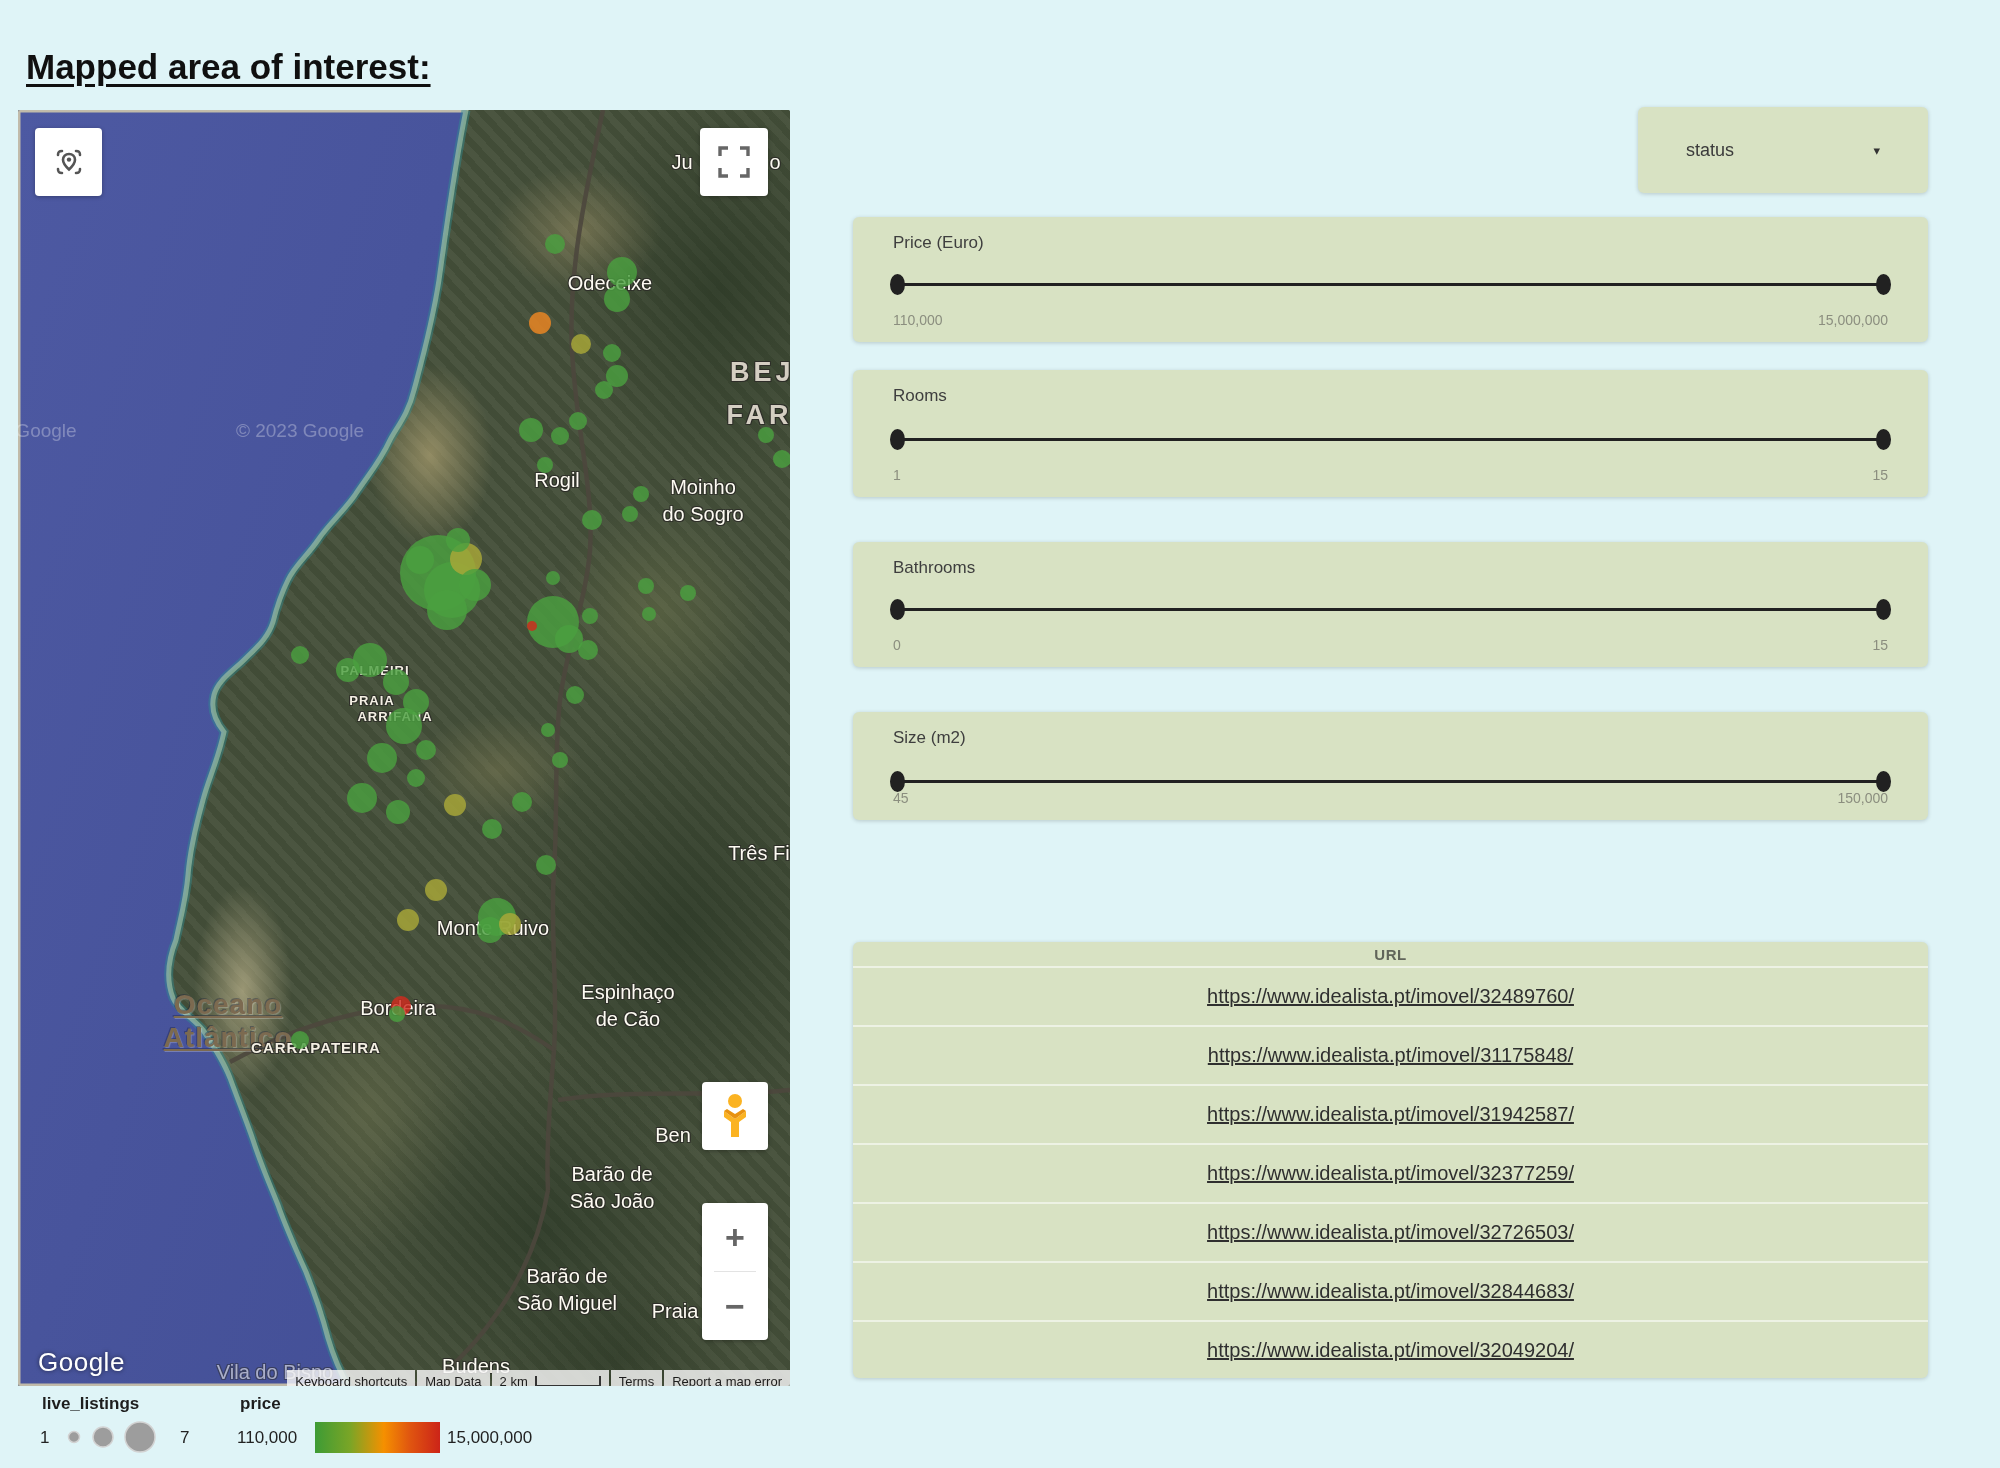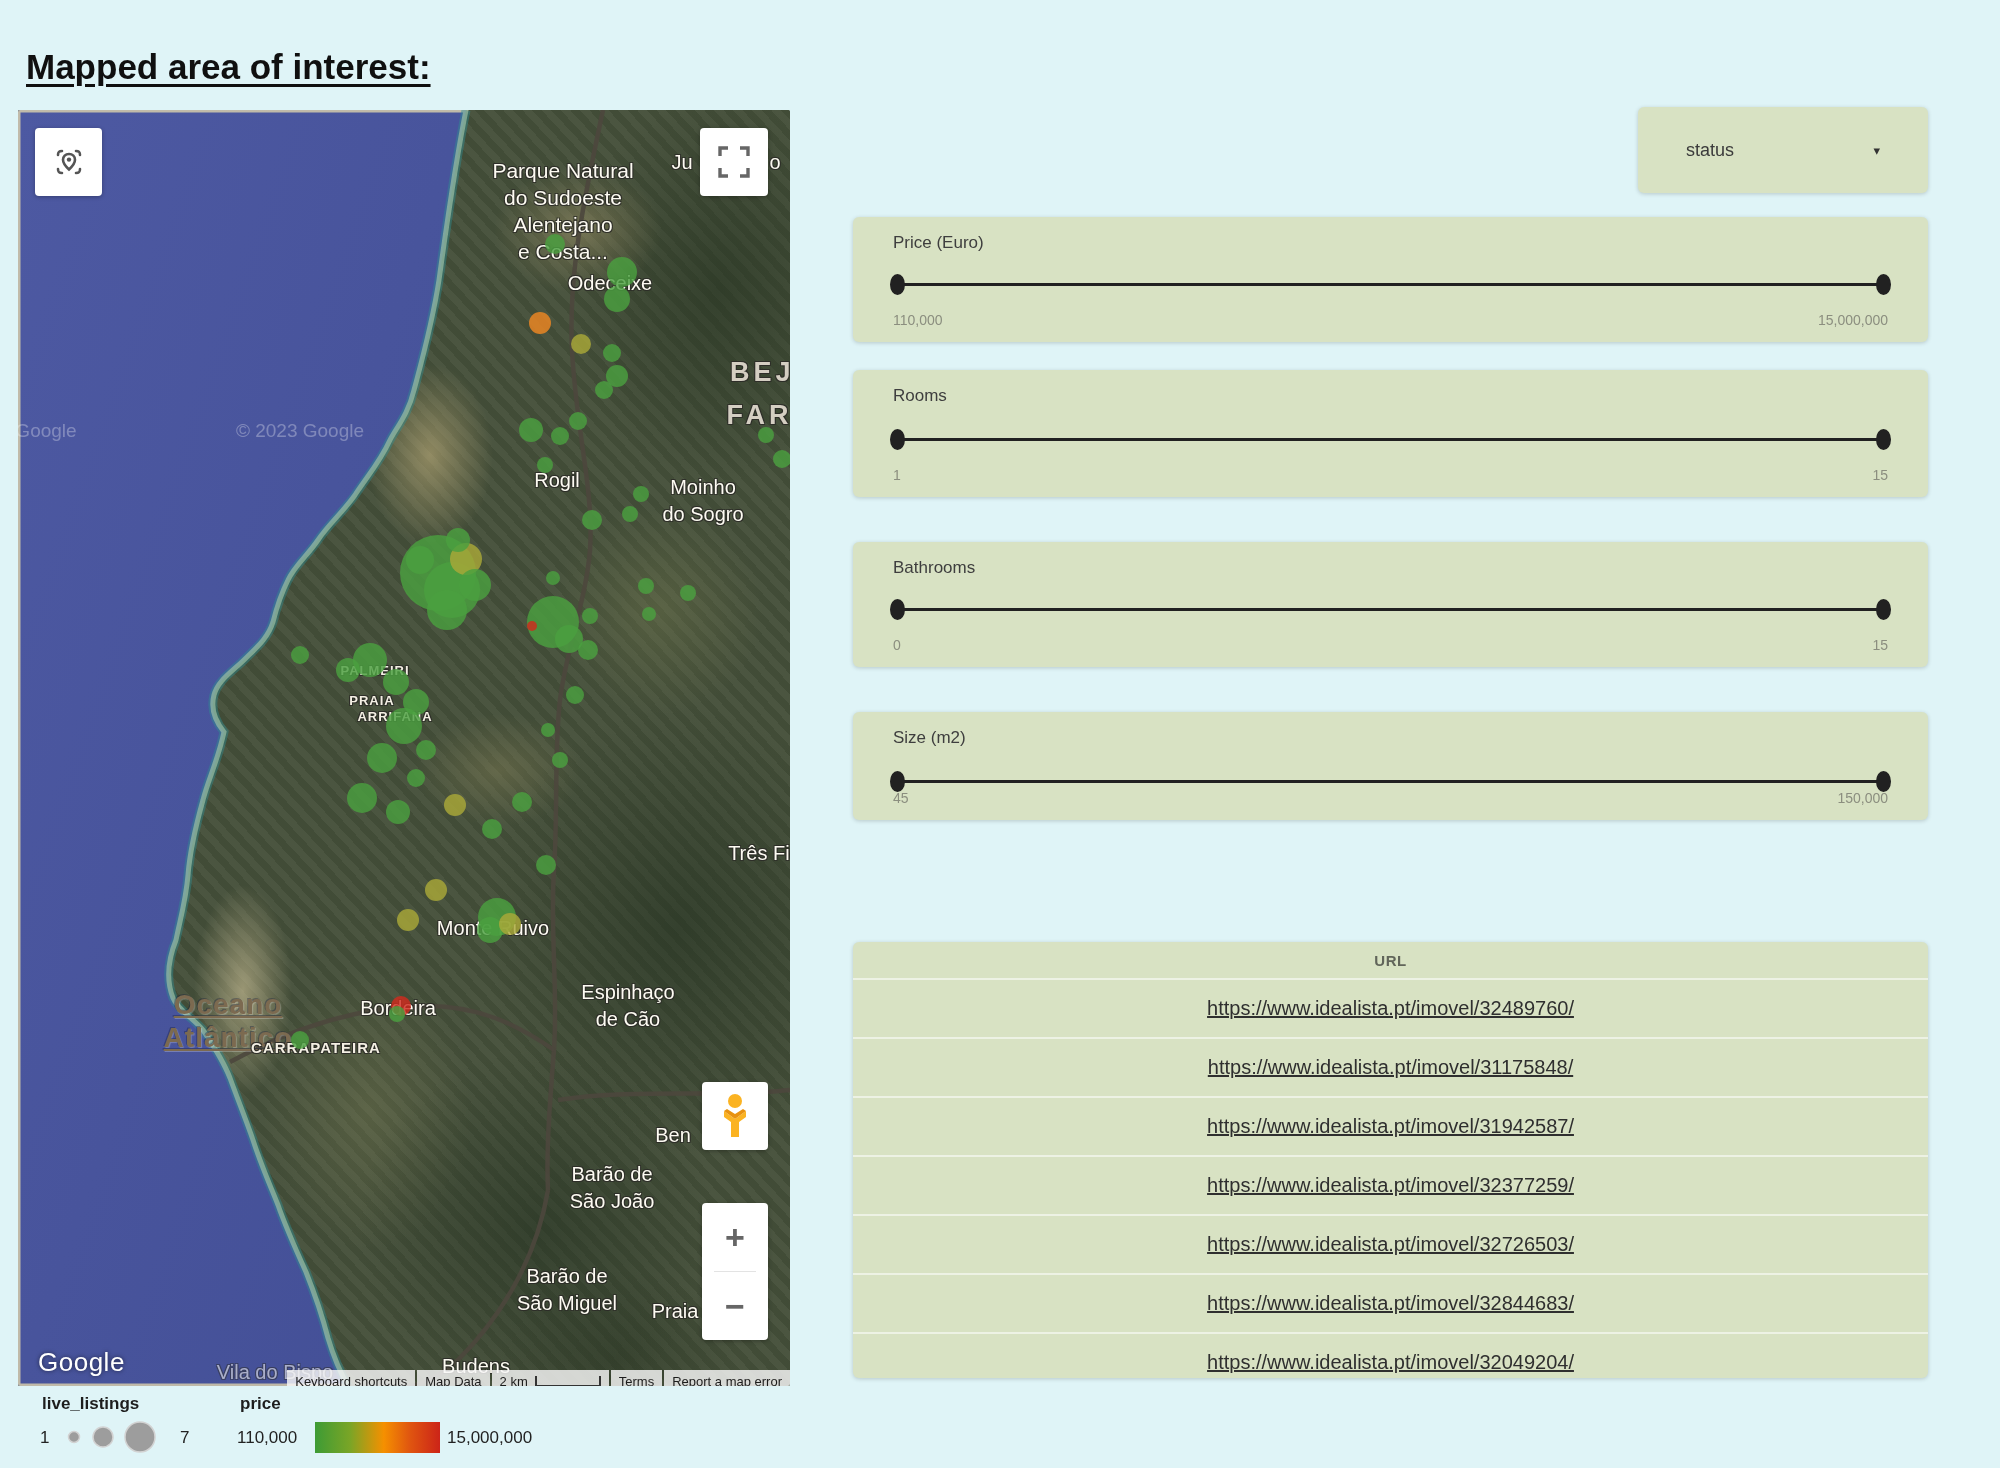--- a/index.html
+++ b/index.html
@@ -74,21 +74,21 @@
   .slider-card{left:853px;width:1075px;height:125px;}
   .slider-card .slabel{position:absolute;left:40px;top:16px;font-size:17px;color:#3e3e3e;}
   .slider-card .track{position:absolute;left:44px;right:44px;top:66px;height:3px;background:#212121;cursor:pointer;}
   .slider-card .handle{position:absolute;top:-9px;width:15px;height:21px;border-radius:50%;background:#212121;cursor:grab;}
   .slider-card .handle.hl{left:-7px;}
   .slider-card .handle.hr{right:-7px;}
   .slider-card .minv{position:absolute;left:40px;bottom:14px;font-size:14px;color:#8b8e7f;}
   .slider-card .maxv{position:absolute;right:40px;bottom:14px;font-size:14px;color:#8b8e7f;}
   
   .url-table{left:853px;top:942px;width:1075px;height:436px;overflow:hidden;}
-  .url-table .thead{height:36px;display:flex;align-items:center;justify-content:center;
+  .url-table .thead{height:24px;display:flex;align-items:center;justify-content:center;
       font-size:15px;font-weight:700;color:#61655a;letter-spacing:.5px;}
   .trow{height:59px;display:flex;align-items:center;justify-content:center;
       border-top:2px solid rgba(255,255,255,.55);box-sizing:border-box;}
   .trow a{color:#2f2f2f;font-size:20px;text-decoration:underline;}
   
   .legend-label{position:absolute;font-size:17px;font-weight:700;color:#1d1d1d;}
   .legend-val{position:absolute;font-size:17px;color:#222;}
   .legend-dots{position:absolute;left:58px;top:1418px;}
   .grad{position:absolute;left:315px;top:1422px;width:125px;height:31px;
       background:linear-gradient(90deg,#3d9b35 0%,#7aa526 28%,#f59000 55%,#e05510 76%,#cc2418 100%);}
@@ -128,24 +128,20 @@
   <svg class="layer" width="772" height="1276">
     <g fill="none" stroke="#4c473d" stroke-width="4.5" stroke-opacity="0.9">
       <path d="M585,0 C568,80 550,160 554,240 C558,320 576,380 572,440 C568,490 548,540 542,590 C536,640 540,700 536,760 C532,820 540,880 536,940 C532,990 528,1040 530,1080"></path>
       <path d="M530,1080 C520,1140 490,1200 440,1250 C420,1268 400,1276 390,1276"></path>
       <path d="M540,990 C620,978 700,988 772,980"></path>
       <path d="M212,952 C280,915 345,897 405,896 C460,895 500,915 536,940"></path>
     </g>
   </svg>
 
   <div style="position:absolute;inset:0;">
-      <div class="ml park" style="left: 545px; top: 101px;">Parque Natural
-do Sudoeste
-Alentejano
-e Costa...</div>
       <div class="ml " style="left: 664px; top: 52px;">Ju</div>
       <div class="ml " style="left: 757px; top: 52px;">o</div>
       <div class="ml " style="left: 592px; top: 173px;">Odeceixe</div>
       <div class="ml big" style="left: 756px; top: 262px;">BEJA</div>
       <div class="ml big" style="left: 754px; top: 305px;">FARO</div>
       <div class="ml " style="left: 539px; top: 370px;">Rogil</div>
       <div class="ml " style="left: 685px; top: 391px;">Moinho
 do Sogro</div>
       <div class="ml " style="left: 757px; top: 743px;">Três Figos</div>
       <div class="ml " style="left: 475px; top: 818px;">Monte Ruivo</div>

